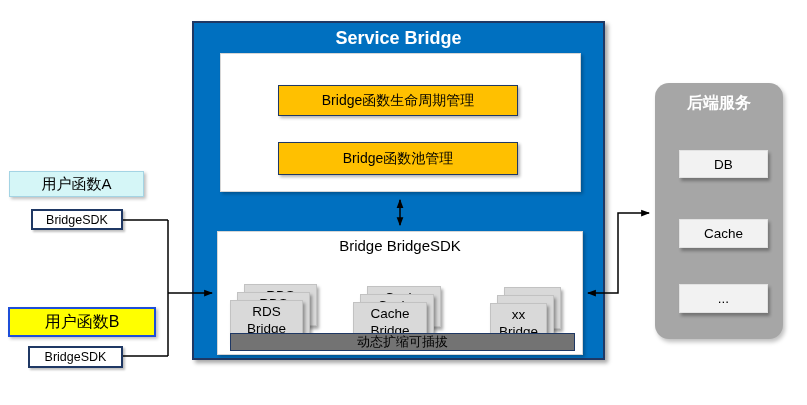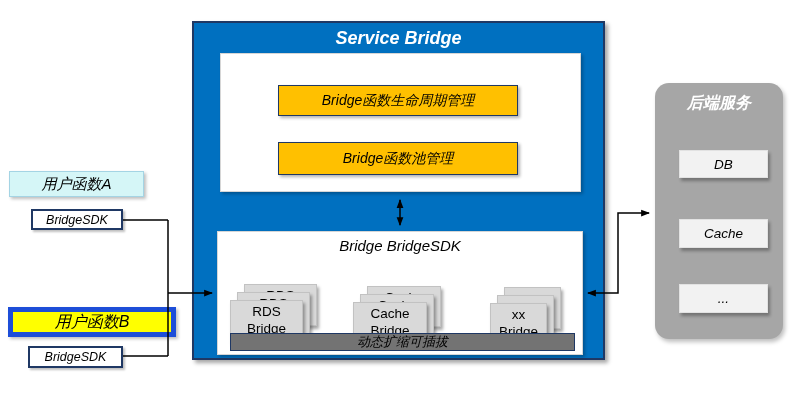--- a/index.html
+++ b/index.html
@@ -1,32 +1,32 @@
 <!DOCTYPE html>
 <html><head>
 <meta charset="utf-8">
 <style>
   html,body{margin:0;padding:0;background:#ffffff;}
   #canvas{
     position:relative;width:807px;height:405px;overflow:hidden;
     font-family:"Liberation Sans","DejaVu Sans",sans-serif;
     color:#000;background:#fff;
   }
-  .abs{position:absolute;box-sizing:border-box;font-style:italic;}
+  .abs{position:absolute;box-sizing:border-box;}
   .center{display:flex;align-items:center;justify-content:center;text-align:center;}
 
   
   .user-func-a{
     left:9px;top:171px;width:135px;height:26px;
     background:#d5f6f7;border:1px solid #a4d4e4;
     font-size:15px;box-shadow:2px 2px 3px rgba(0,0,0,.25);
   }
   .user-func-b{
-    left:8px;top:307px;width:168px;height:30px;
-    background:#ffff00;border:5px solid #1d4ed8;
+    left:8px;top:307px;width:148px;height:30px;
+    background:#ffff00;border:2px solid #1d4ed8;
     font-size:16px;box-shadow:2px 2px 3px rgba(0,0,0,.25);
   }
   .sdk-box{
     background:#ffffff;border:2px solid #1f3864;font-size:12.5px;
     box-shadow:2px 2px 2px rgba(0,0,0,.25);
   }
   .sdk-a{left:31px;top:209px;width:92px;height:21px;}
   .sdk-b{left:28px;top:346px;width:95px;height:22px;}
 
   

